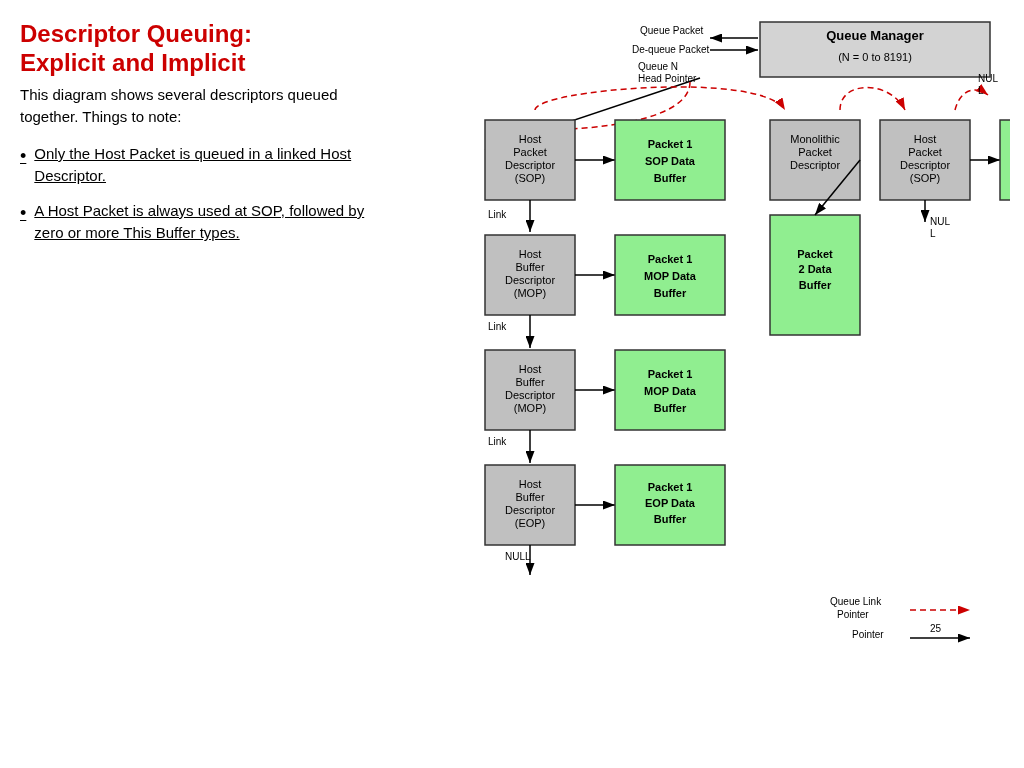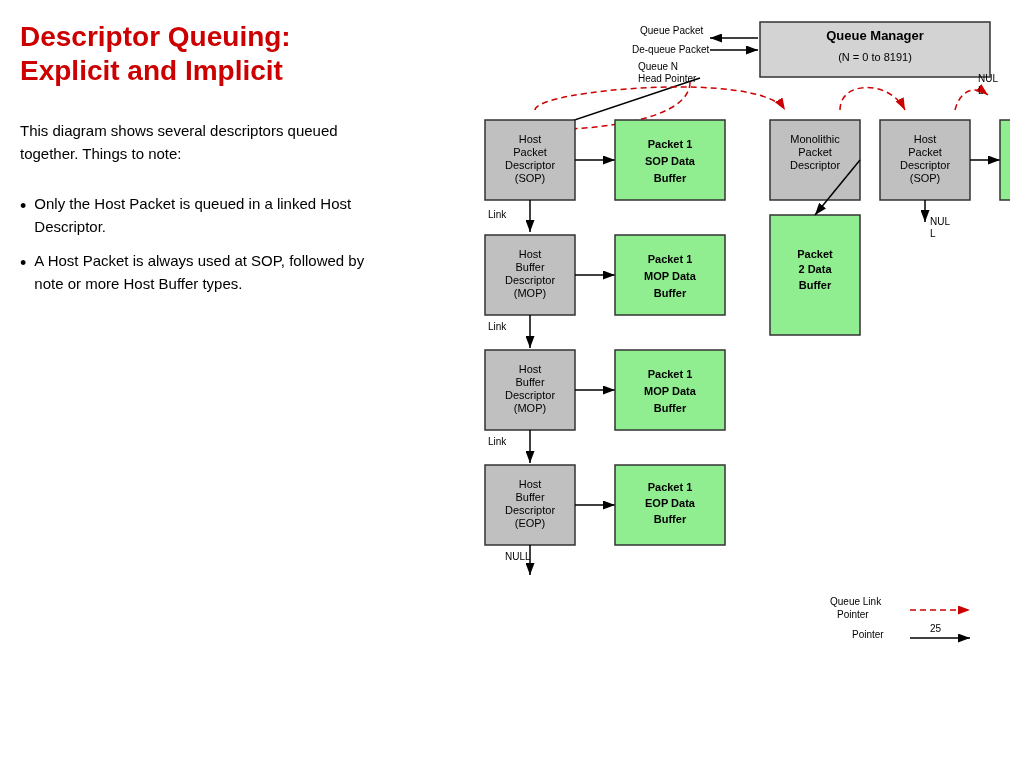--- a/index.html
+++ b/index.html
@@ -21,36 +21,37 @@
     }
 
     .left-panel {
       width: 380px;
       flex-shrink: 0;
       padding-right: 10px;
     }
 
     .title {
       color: #cc0000;
-      font-size: 28px;
+      font-size: 24px;
       font-weight: bold;
       line-height: 1.2;
-      margin-bottom: 33px;
+      margin-bottom: 6px;
     }
 
     .intro-text {
       font-size: 15px;
       line-height: 1.5;
-      margin-bottom: 28px;
+      margin-bottom: 14px;
       color: #000;
     }
 
     .bullet-list {
       list-style: none;
       padding: 0;
+      text-decoration: underline;
     }
 
     .bullet-list li {
       display: flex;
       align-items: flex-start;
       font-size: 15px;
       line-height: 1.5;
       margin-bottom: 12px;
       color: #000;
     }
@@ -116,21 +117,21 @@
 <div class="page">
   <div class="left-panel">
     <div class="title">
       Descriptor Queuing:<br>Explicit and Implicit
     </div>
     <p class="intro-text">
       This diagram shows several descriptors queued together. Things to note:
     </p>
     <ul class="bullet-list">
       <li>Only the Host Packet is queued in a linked Host Descriptor.</li>
-      <li>A Host Packet is always used at SOP, followed by note or more Host Buffer types.</li>
+      <li>A Host Packet is always used at SOP, followed by zero or more This Buffer types.</li>
     </ul>
   </div>
 
   <div class="right-panel">
     <svg viewBox="0 0 610 730" width="610" height="730">
       <defs>
         <marker id="arrowhead" markerWidth="8" markerHeight="6" refX="8" refY="3" orient="auto">
           <polygon points="0 0, 8 3, 0 6" fill="#000"></polygon>
         </marker>
         <marker id="arrowhead-red" markerWidth="8" markerHeight="6" refX="8" refY="3" orient="auto">

